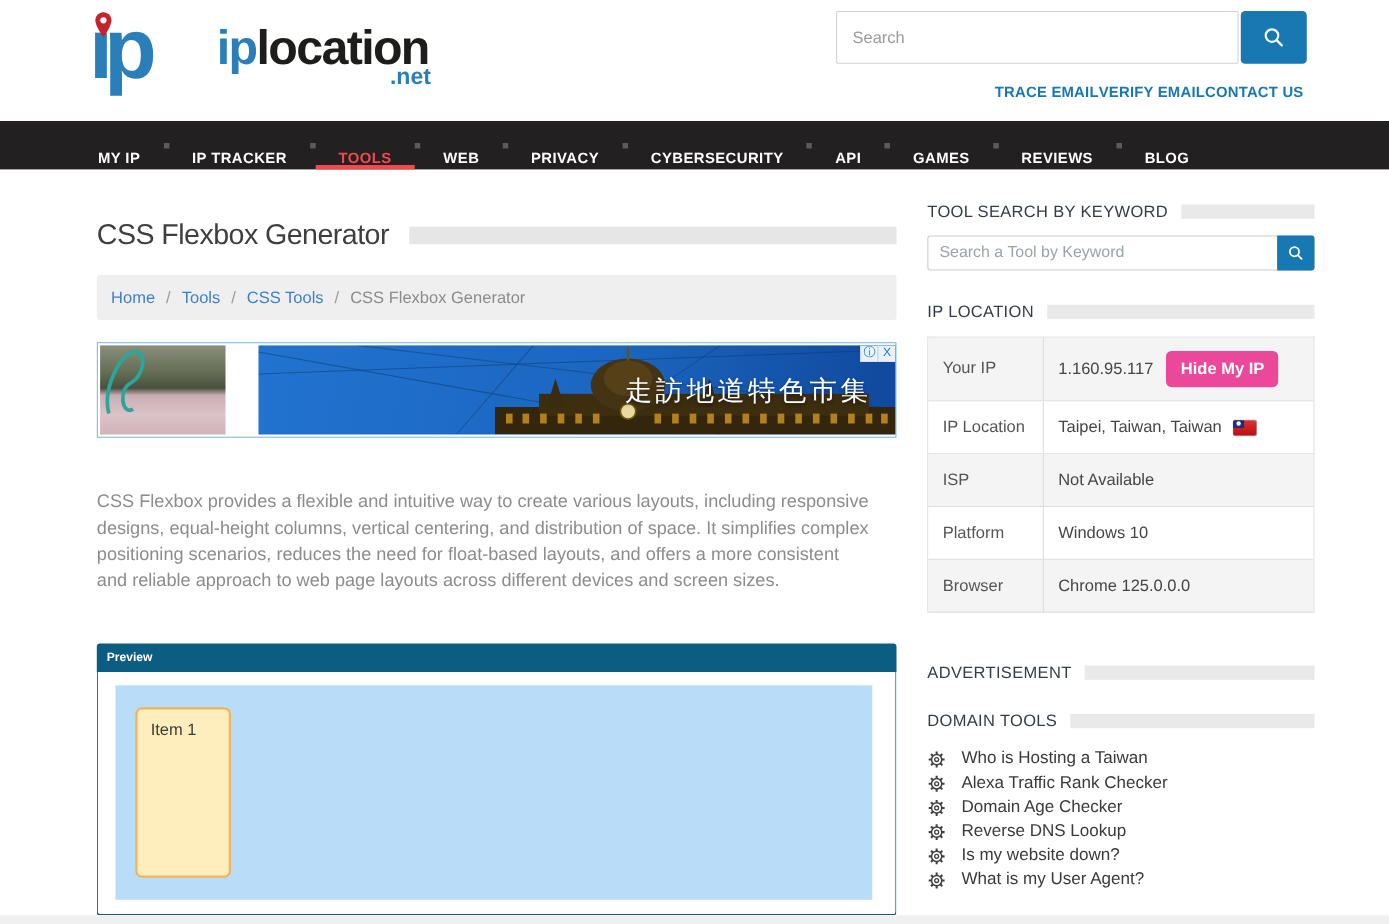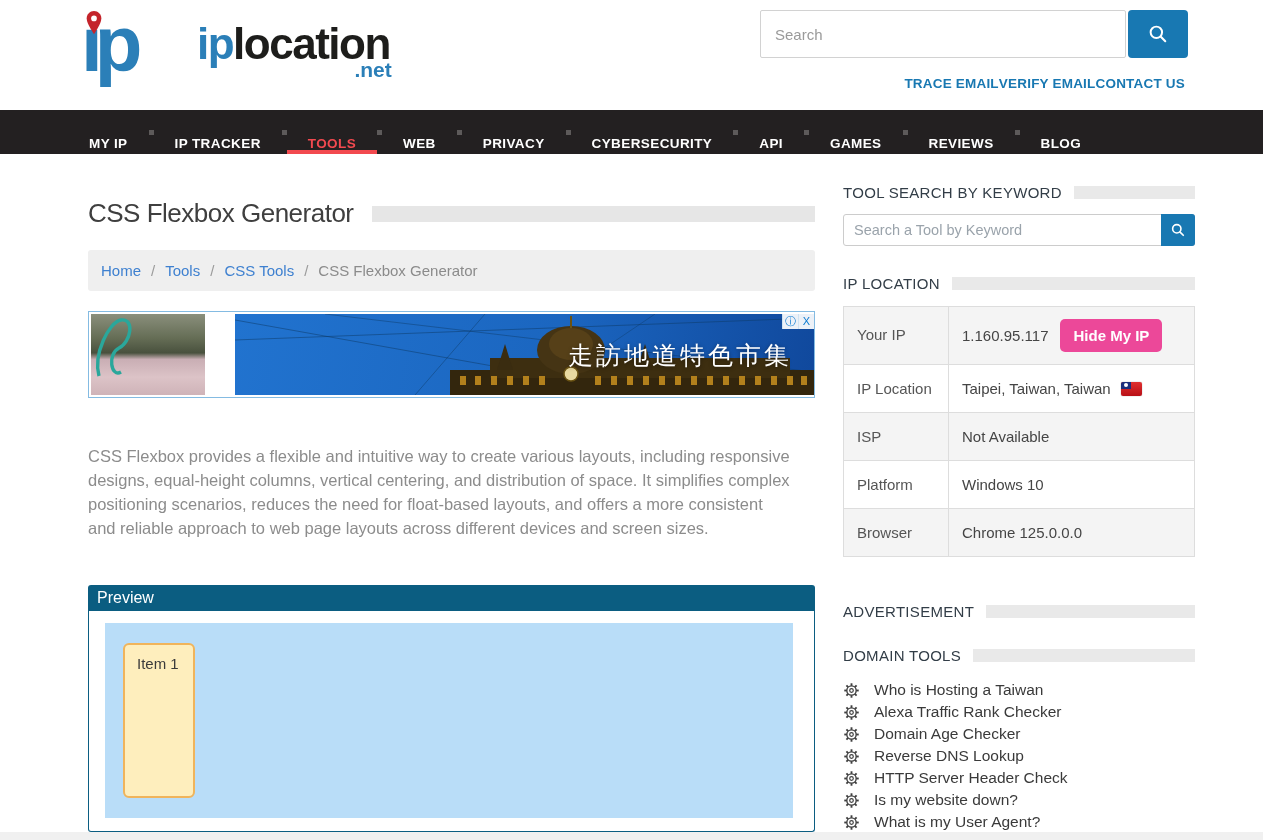--- a/index.html
+++ b/index.html
@@ -62,26 +62,26 @@
     text-shadow:0 1px 4px rgba(0,0,0,.45); font-weight:400; }
   .ad-choices { position:absolute; right:0; top:0; display:flex; }
   .ad-choices span { width:16px; height:15px; background:rgba(255,255,255,.92); color:#0a7ad1;
     font-size:11px; line-height:15px; text-align:center; cursor:pointer; border-left:1px solid #cfe3f2; }
 
   
   .description { margin-top:46px; width:706px; font-size:16.5px; color:#8c8c8c; line-height:24px; }
 
   
   .preview-panel { margin-top:45px; }
-  .preview-header { background:#0b5d81; color:#fff; font-weight:400; font-size:16px; height:26px;
+  .preview-header { background:#0b5d81; color:#fff; font-weight:700; font-size:11px; height:26px;
     line-height:26px; padding-left:9px; border-radius:3px 3px 0 0; }
   .preview-body { border:1px solid #0b5d81; border-top:none; border-radius:0 0 3px 3px;
     background:#fff; padding:12px 21px 14px 16px; height:221px; }
   .flex-container { background:#b9ddf8; height:195px; padding:20px 18px; display:flex; }
-  .flex-item { width:72px; background:#feeebd; border:2px solid #f0b45b; border-radius:6px;
+  .flex-item { width:87px; background:#feeebd; border:2px solid #f0b45b; border-radius:6px;
     padding:10px 0 0 12px; font-size:15px; color:#3b3b3b; }
 
   
   .sidebar { position:absolute; left:843px; top:154px; width:352px; }
   .side-heading { display:flex; align-items:center; }
   .side-heading .txt { font-size:15px; color:#323d47; letter-spacing:.3px; white-space:nowrap; font-weight:500; }
   .side-heading .bar { flex:1; height:13px; background:#e9e9e9; margin-left:12px; }
   .mt30 { margin-top:30px; } .mt29 { margin-top:29px; } .mt46 { margin-top:46px; } .mt27 { margin-top:27px; }
 
   .tool-search { margin-top:13px; position:relative; height:32px; }
@@ -389,37 +389,20 @@
             <line x1="15.5" y1="10" x2="18.5" y2="10"></line>
             <line x1="13.9" y1="13.9" x2="16" y2="16"></line>
             <line x1="10" y1="15.5" x2="10" y2="18.5"></line>
             <line x1="6.1" y1="13.9" x2="4" y2="16"></line>
             <line x1="4.5" y1="10" x2="1.5" y2="10"></line>
             <line x1="6.1" y1="6.1" x2="4" y2="4"></line>
             <line x1="10" y1="4.5" x2="10" y2="1.5"></line>
             <line x1="13.9" y1="6.1" x2="16" y2="4"></line>
           </g>
       </svg>
-      <span class="lbl">HTTP Server Header Check</span>
-    </a>
-    <a class="tool-item">
-      <svg class="gear" width="17" height="17" viewBox="0 0 20 20">
-        <circle cx="10" cy="10" r="5.5" fill="none" stroke="#3f3f3f" stroke-width="1.6"></circle>
-          <circle cx="10" cy="10" r="2.1" fill="none" stroke="#3f3f3f" stroke-width="1.4"></circle>
-        <g stroke="#3f3f3f" stroke-width="2.2">
-            <line x1="15.5" y1="10" x2="18.5" y2="10"></line>
-            <line x1="13.9" y1="13.9" x2="16" y2="16"></line>
-            <line x1="10" y1="15.5" x2="10" y2="18.5"></line>
-            <line x1="6.1" y1="13.9" x2="4" y2="16"></line>
-            <line x1="4.5" y1="10" x2="1.5" y2="10"></line>
-            <line x1="6.1" y1="6.1" x2="4" y2="4"></line>
-            <line x1="10" y1="4.5" x2="10" y2="1.5"></line>
-            <line x1="13.9" y1="6.1" x2="16" y2="4"></line>
-          </g>
-      </svg>
       <span class="lbl">Is my website down?</span>
     </a>
     <a class="tool-item">
       <svg class="gear" width="17" height="17" viewBox="0 0 20 20">
         <circle cx="10" cy="10" r="5.5" fill="none" stroke="#3f3f3f" stroke-width="1.6"></circle>
           <circle cx="10" cy="10" r="2.1" fill="none" stroke="#3f3f3f" stroke-width="1.4"></circle>
         <g stroke="#3f3f3f" stroke-width="2.2">
             <line x1="15.5" y1="10" x2="18.5" y2="10"></line>
             <line x1="13.9" y1="13.9" x2="16" y2="16"></line>
             <line x1="10" y1="15.5" x2="10" y2="18.5"></line>

